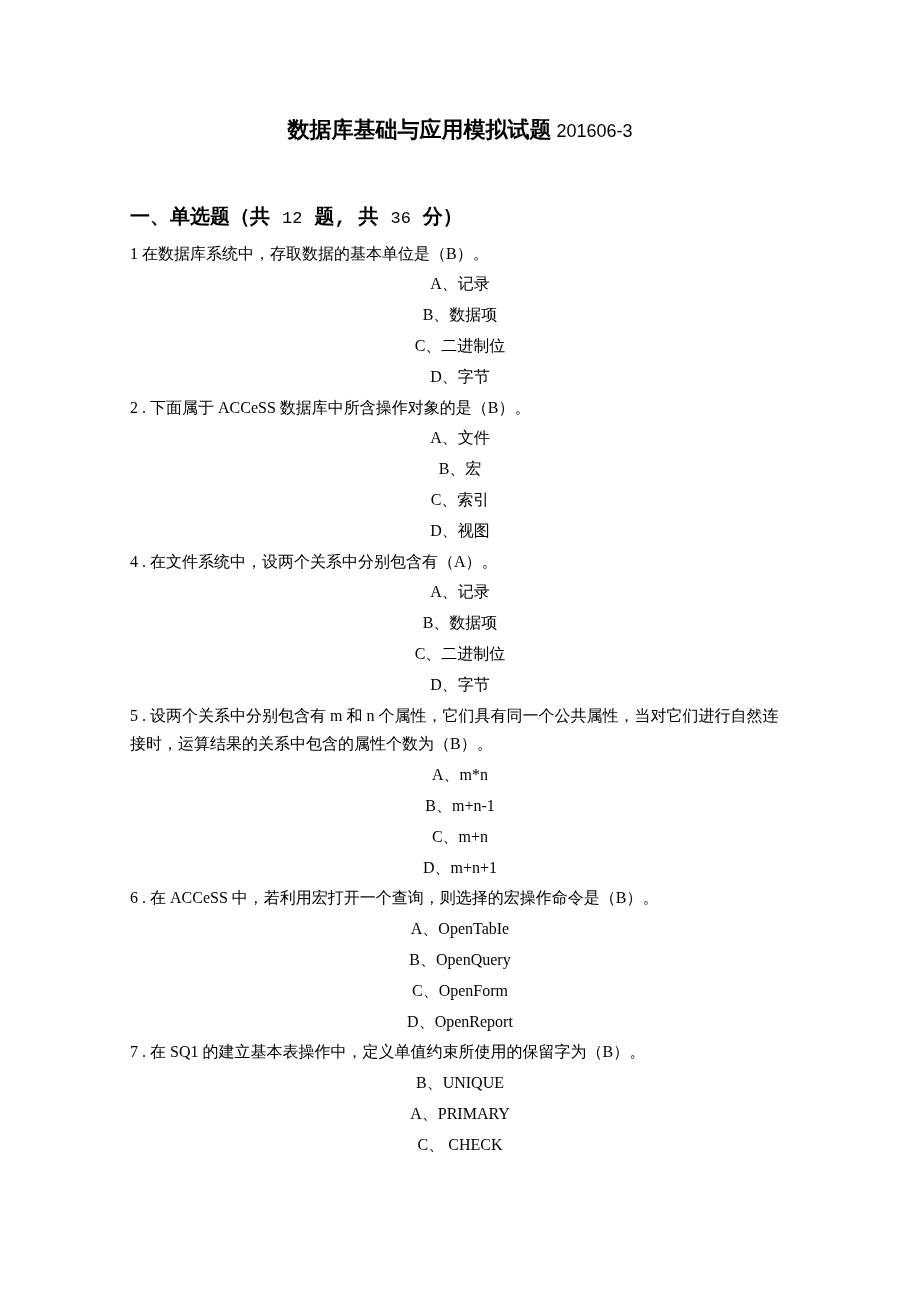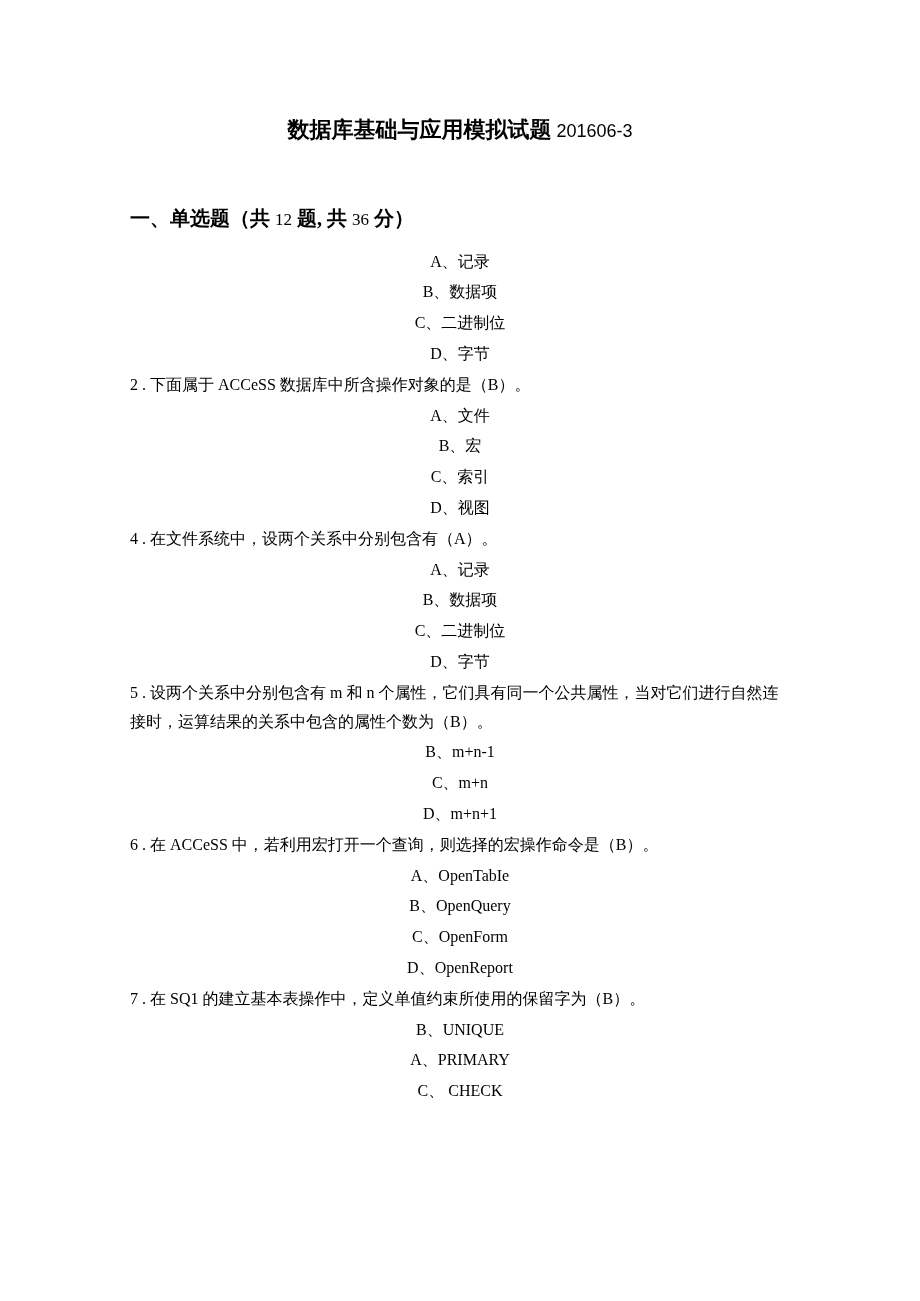--- a/index.html
+++ b/index.html
@@ -23,22 +23,22 @@
       margin-bottom: 50px;
       font-family: "SimHei", "黑体", sans-serif;
     }
     .doc-title .suffix {
       font-size: 18px;
       font-weight: normal;
     }
     .section-heading {
       font-size: 20px;
       font-weight: bold;
-      margin-bottom: 12px;
-      font-family: Liberation Serif, serif;
+      margin-bottom: 4px;
+      font-family: Liberation Mono, monospace;
     }
     .section-heading .counts {
       font-size: 17px;
       font-weight: normal;
     }
     .question {
       margin-bottom: 2px;
     }
     .question .q-text {
       margin-bottom: 2px;
@@ -58,20 +58,21 @@
 <h1 class="doc-title">
   <span>数据库基础与应用模拟试题</span><span class="suffix"> 201606-3</span>
 </h1>
 
 <h2 class="section-heading">
   <span>一、单选题（共 </span><span class="counts">12</span><span> 题, 共 </span><span class="counts">36</span><span> 分）</span>
 </h2>
 
 <div id="questions-container">
     <div class="question">
+      <div class="q-text"><span class="q-number">1</span><span> 在数据库系统中，存取数据的基本单位是（B）。</span></div>
       <div class="options">
         <span class="opt">A、记录</span>
         <span class="opt">B、数据项</span>
         <span class="opt">C、二进制位</span>
         <span class="opt">D、字节</span>
       </div>
     </div>
     <div class="question">
       <div class="q-text"><span class="q-number">2</span><span>   . 下面属于 ACCeSS 数据库中所含操作对象的是（B）。</span></div>
       <div class="options">
@@ -86,20 +87,21 @@
       <div class="options">
         <span class="opt">A、记录</span>
         <span class="opt">B、数据项</span>
         <span class="opt">C、二进制位</span>
         <span class="opt">D、字节</span>
       </div>
     </div>
     <div class="question">
       <div class="q-text"><span class="q-number">5</span><span>   . 设两个关系中分别包含有 m 和 n 个属性，它们具有同一个公共属性，当对它们进行自然连接时，运算结果的关系中包含的属性个数为（B）。</span></div>
       <div class="options">
+        <span class="opt">A、m*n</span>
         <span class="opt">B、m+n-1</span>
         <span class="opt">C、m+n</span>
         <span class="opt">D、m+n+1</span>
       </div>
     </div>
     <div class="question">
       <div class="q-text"><span class="q-number">6</span><span>   . 在 ACCeSS 中，若利用宏打开一个查询，则选择的宏操作命令是（B）。</span></div>
       <div class="options">
         <span class="opt">A、OpenTabIe</span>
         <span class="opt">B、OpenQuery</span>

